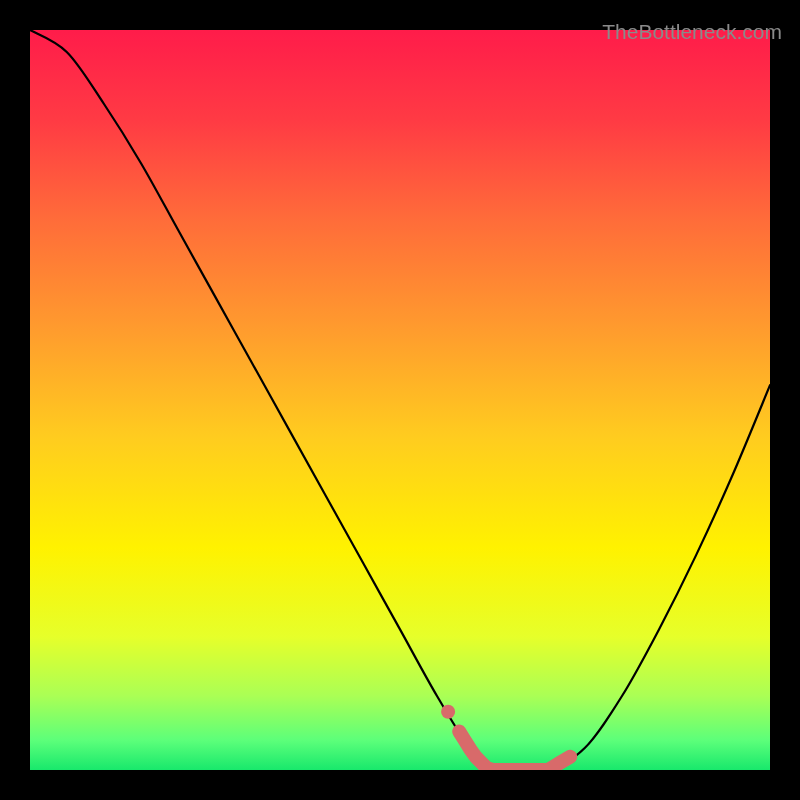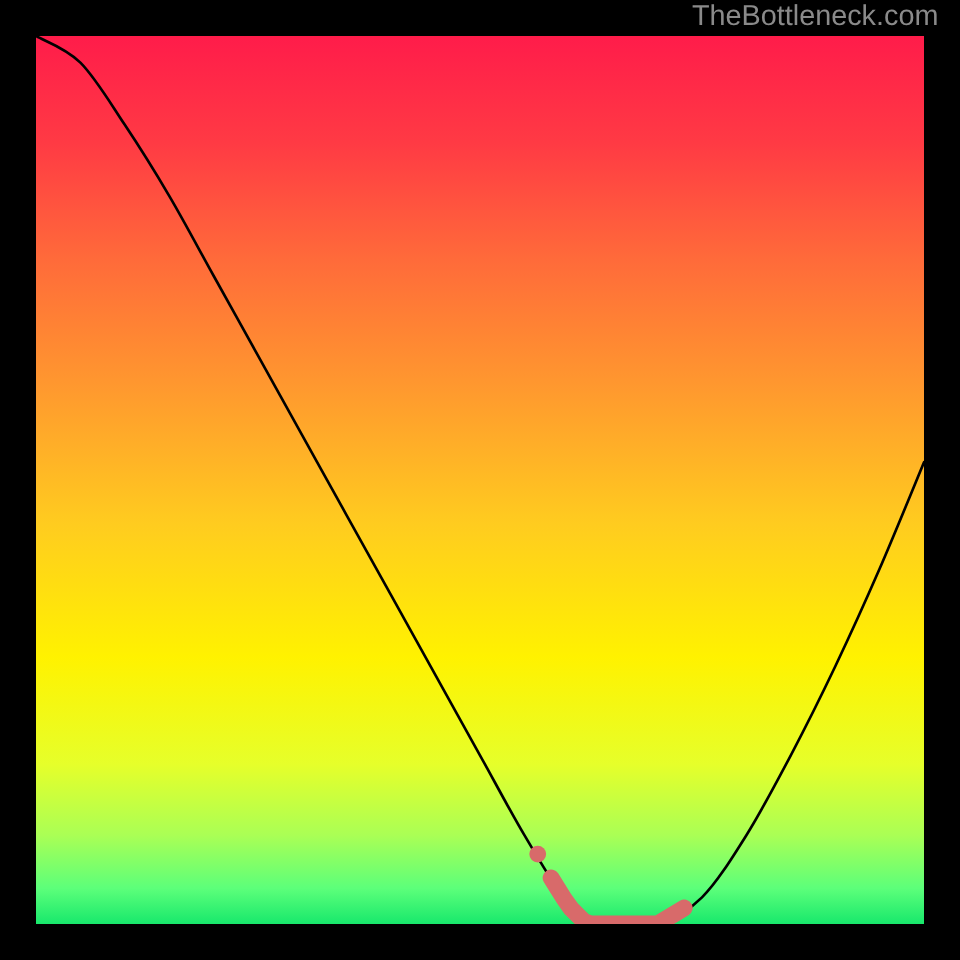--- a/index.html
+++ b/index.html
@@ -6,24 +6,24 @@
   body {
     width: 800px;
     height: 800px;
     background: #000;
     position: relative;
     font-family: Arial, sans-serif;
     overflow: hidden;
   }
   .watermark {
     position: absolute;
-    top: 0;
+    top: 20px;
     right: 18px;
     color: #8a8a8a;
-    font-size: 24px;
+    font-size: 21px;
     font-weight: 500;
     z-index: 10;
   }
   .plot-area {
     position: absolute;
     left: 30px;
     top: 30px;
     width: 740px;
     height: 740px;
     overflow: hidden;

